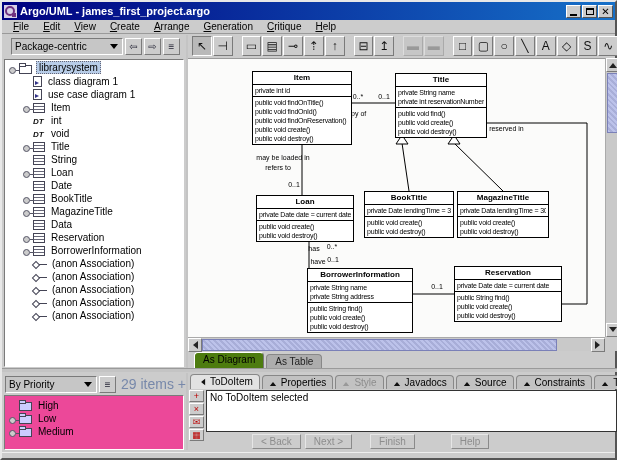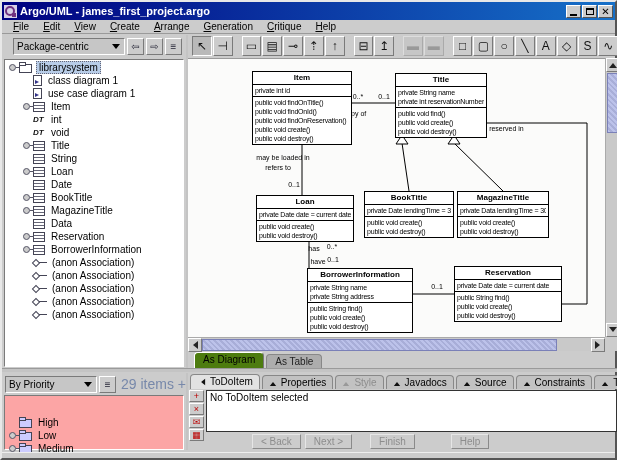--- a/index.html
+++ b/index.html
@@ -19,30 +19,30 @@
   .wb-max i { display:block; width:8px; height:7px; border:1px solid #000; border-top-width:2px; }
   .wb-close { font-size:10px; font-weight:bold; color:#000; font-family:"DejaVu Sans",sans-serif; }
 
   
   .menubar { position:absolute; left:0; top:18px; width:613px; height:14px; background:#ccc;
              border-bottom:1px solid #9a9a9a; display:flex; align-items:center; padding-left:4px; }
   .menu-item { display:inline-block; font-size:10px; color:#000; padding:0 7px; }
   .menu-item::first-letter { text-decoration:underline; }
 
   
-  .navbar { position:absolute; left:8px; top:33px; width:184px; height:23px; display:flex; align-items:center; padding-left:3px; }
+  .navbar { position:absolute; left:0; top:33px; width:184px; height:23px; display:flex; align-items:center; padding-left:3px;justify-content:center; }
   .combo { height:17px; background:#ccc; border:1px solid; border-color:#7a7a7a #fff #fff #7a7a7a;
            display:flex; align-items:center; font-size:10px; padding:0 3px; position:relative; background:#c6c6c6; }
   .combo .cval { flex:1; white-space:nowrap; overflow:hidden; }
   .tri-down { width:0; height:0; border:4px solid transparent; border-top:5px solid #000; margin:4px 1px 0 4px; }
   .sqbtn { width:17px; height:17px; background:#ccc; border:1px solid; border-color:#fff #7a7a7a #7a7a7a #fff;
            font-size:10px; display:flex; align-items:center; justify-content:center; margin-left:2px; color:#223; }
   .navtree { position:absolute; left:2px; top:57px; width:180px; height:308px; background:#fff;
              border:1px solid; border-color:#7a7a7a #fff #fff #7a7a7a; overflow:hidden; padding-top:1px; }
-  .trow { display:flex; align-items:center; height:13px; font-size:10px; white-space:nowrap; }
+  .trow { display:flex; align-items:flex-end; height:13px; font-size:10px; white-space:nowrap; }
   .trow .lbl { padding:0 2px; }
   .trow.sel .lbl { background:#b8cde8; border:1px dotted #667; }
   .ic { display:inline-block; flex:none;font-style:italic; }
   .ic-handle { width:7px; height:7px; border:1px solid #556; border-radius:50%; position:relative; margin-right:3px; background:#ccc; }
   .ic-handle::after { content:''; position:absolute; left:6px; top:2px; width:4px; height:1px; background:#556; }
   .ic-folder { width:13px; height:9px; border:1px solid #445; background:#fff; position:relative; margin:2px 4px 0 0; }
   .ic-folder::before { content:''; position:absolute; left:-1px; top:-3px; width:5px; height:2px; border:1px solid #445; background:#fff; }
   .ic-folder.purple { background:#ccccff; }
   .ic-folder.purple::before { background:#ccccff; }
   .ic-diagram { width:9px; height:11px; border:1px solid #445; background:#fff; position:relative; margin-right:4px; }
@@ -94,22 +94,22 @@
 
   .diagram-tabs { position:absolute; left:186px; top:349px; width:431px; height:17px; display:flex; align-items:flex-end; padding-left:6px; }
   .dtab { font-size:10px; padding:1px 8px 2px; border:1px solid #888; border-bottom:none; border-radius:4px 4px 0 0; margin-right:2px; }
   .dtab.active { background:#4d7c0f; border-color:#fff #777 transparent #fff; height:16px; }
   .dtab.inactive { background:#adadad; height:14px; color:#222; }
 
   
   .hsplit { position:absolute; left:0; top:366px; width:617px; height:4px; background:#c4c4c4; border-top:1px solid #9a9a9a; }
   .todobar { position:absolute; left:0; top:371px; width:184px; height:22px; display:flex; align-items:center; padding-left:3px; }
   .count { font-size:14px; color:#7788aa; margin-left:5px; white-space:nowrap; }
-  .todotree { position:absolute; left:2px; top:393px; width:180px; height:55px; background:#fca5a5;
-              border:1px solid; border-color:#7a7a7a #fff #fff #7a7a7a; padding-top:20px; }
+  .todotree { position:absolute; left:2px; top:393px; width:180px; height:55px; background:#ec4899;
+              border:1px solid; border-color:#7a7a7a #fff #fff #7a7a7a; padding-top:2px; }
   .vsplit2 { position:absolute; left:184px; top:371px; width:2px; height:77px; background:#c4c4c4; }
 
   .detail-tabs { position:absolute; left:186px; top:371px; width:431px; height:16px; display:flex; align-items:flex-end; padding-left:2px; overflow:hidden; }
   .xtab { font-size:10px; padding:1px 6px 2px; border:1px solid #888; border-bottom:none; border-radius:4px 4px 0 0;
           margin-right:2px; display:flex; align-items:center; white-space:nowrap; }
   .xtab.active { background:#e2e2e2; height:15px; }
   .xtab.normal { background:#c2c2c2; height:14px; }
   .xtab.disabled { background:#c2c2c2; height:14px; color:#8d8d8d; }
   .xtab .t-up { border-bottom-color:#111; margin:0 4px 0 0; transform:scale(.8); }
   .xtab.disabled .t-up { border-bottom-color:#999; }

